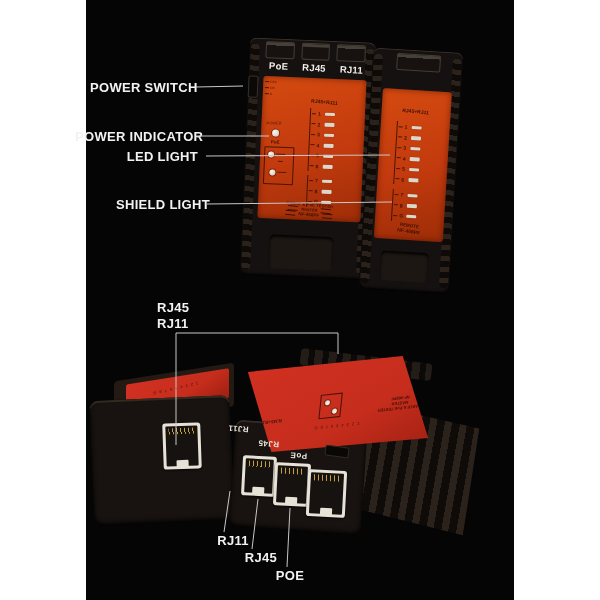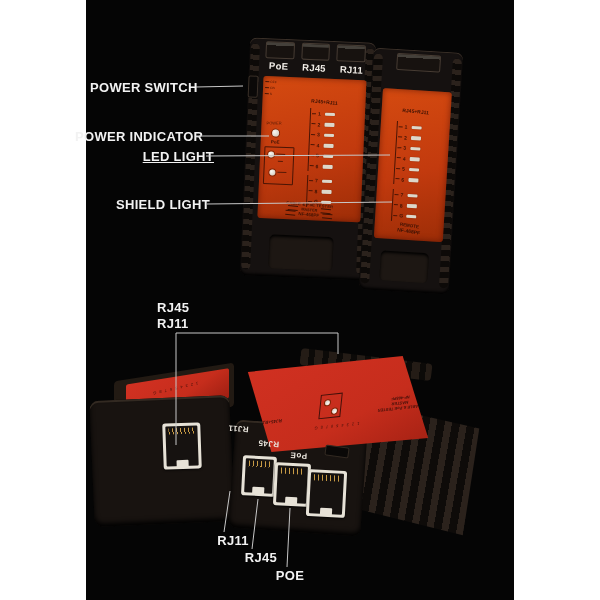--- a/index.html
+++ b/index.html
@@ -236,21 +236,21 @@
       <div class="footer" style="left:2px;right:2px;bottom:6px;transform:rotate(5deg);">
         <div style="font-size:4.5px;font-weight:700;">REMOTE</div>
         <div style="font-size:5px;font-weight:700;">NF-468PF</div>
       </div>
     </div>
     <div class="abs" style="left:20px;bottom:10px;width:48px;height:30px;background:#1d1713;border-radius:5px;box-shadow:inset 0 2px 3px #000;"></div>
   </div>
 
   <div class="callout" style="left:90px;top:80px;width:102px;">POWER SWITCH</div>
   <div class="callout" style="left:75px;top:129px;width:117px;">POWER INDICATOR</div>
-  <div class="callout" style="left:140px;top:149px;width:74px;text-decoration:underline;">LED LIGHT</div>
+  <div class="callout" style="left:124px;top:149px;width:74px;">LED LIGHT</div>
   <div class="callout" style="left:116px;top:197px;width:87px;">SHIELD LIGHT</div>
 
   <div class="abs" style="left:92px;top:372px;width:142px;height:156px;">
     <div class="abs" style="left:22px;top:0;width:120px;height:44px;background:#221a13;transform:skewY(-9deg);border-radius:4px;">
       <div class="redtop" style="left:12px;top:5px;right:5px;bottom:9px;border-radius:2px;">
         <div style="display:flex;align-items:center;justify-content:center;height:100%;transform:rotate(176deg);">
             <span><span class="updash"></span>
           <span class="upnum">1</span></span>
             <span><span class="updash"></span>
           <span class="upnum">2</span></span>

